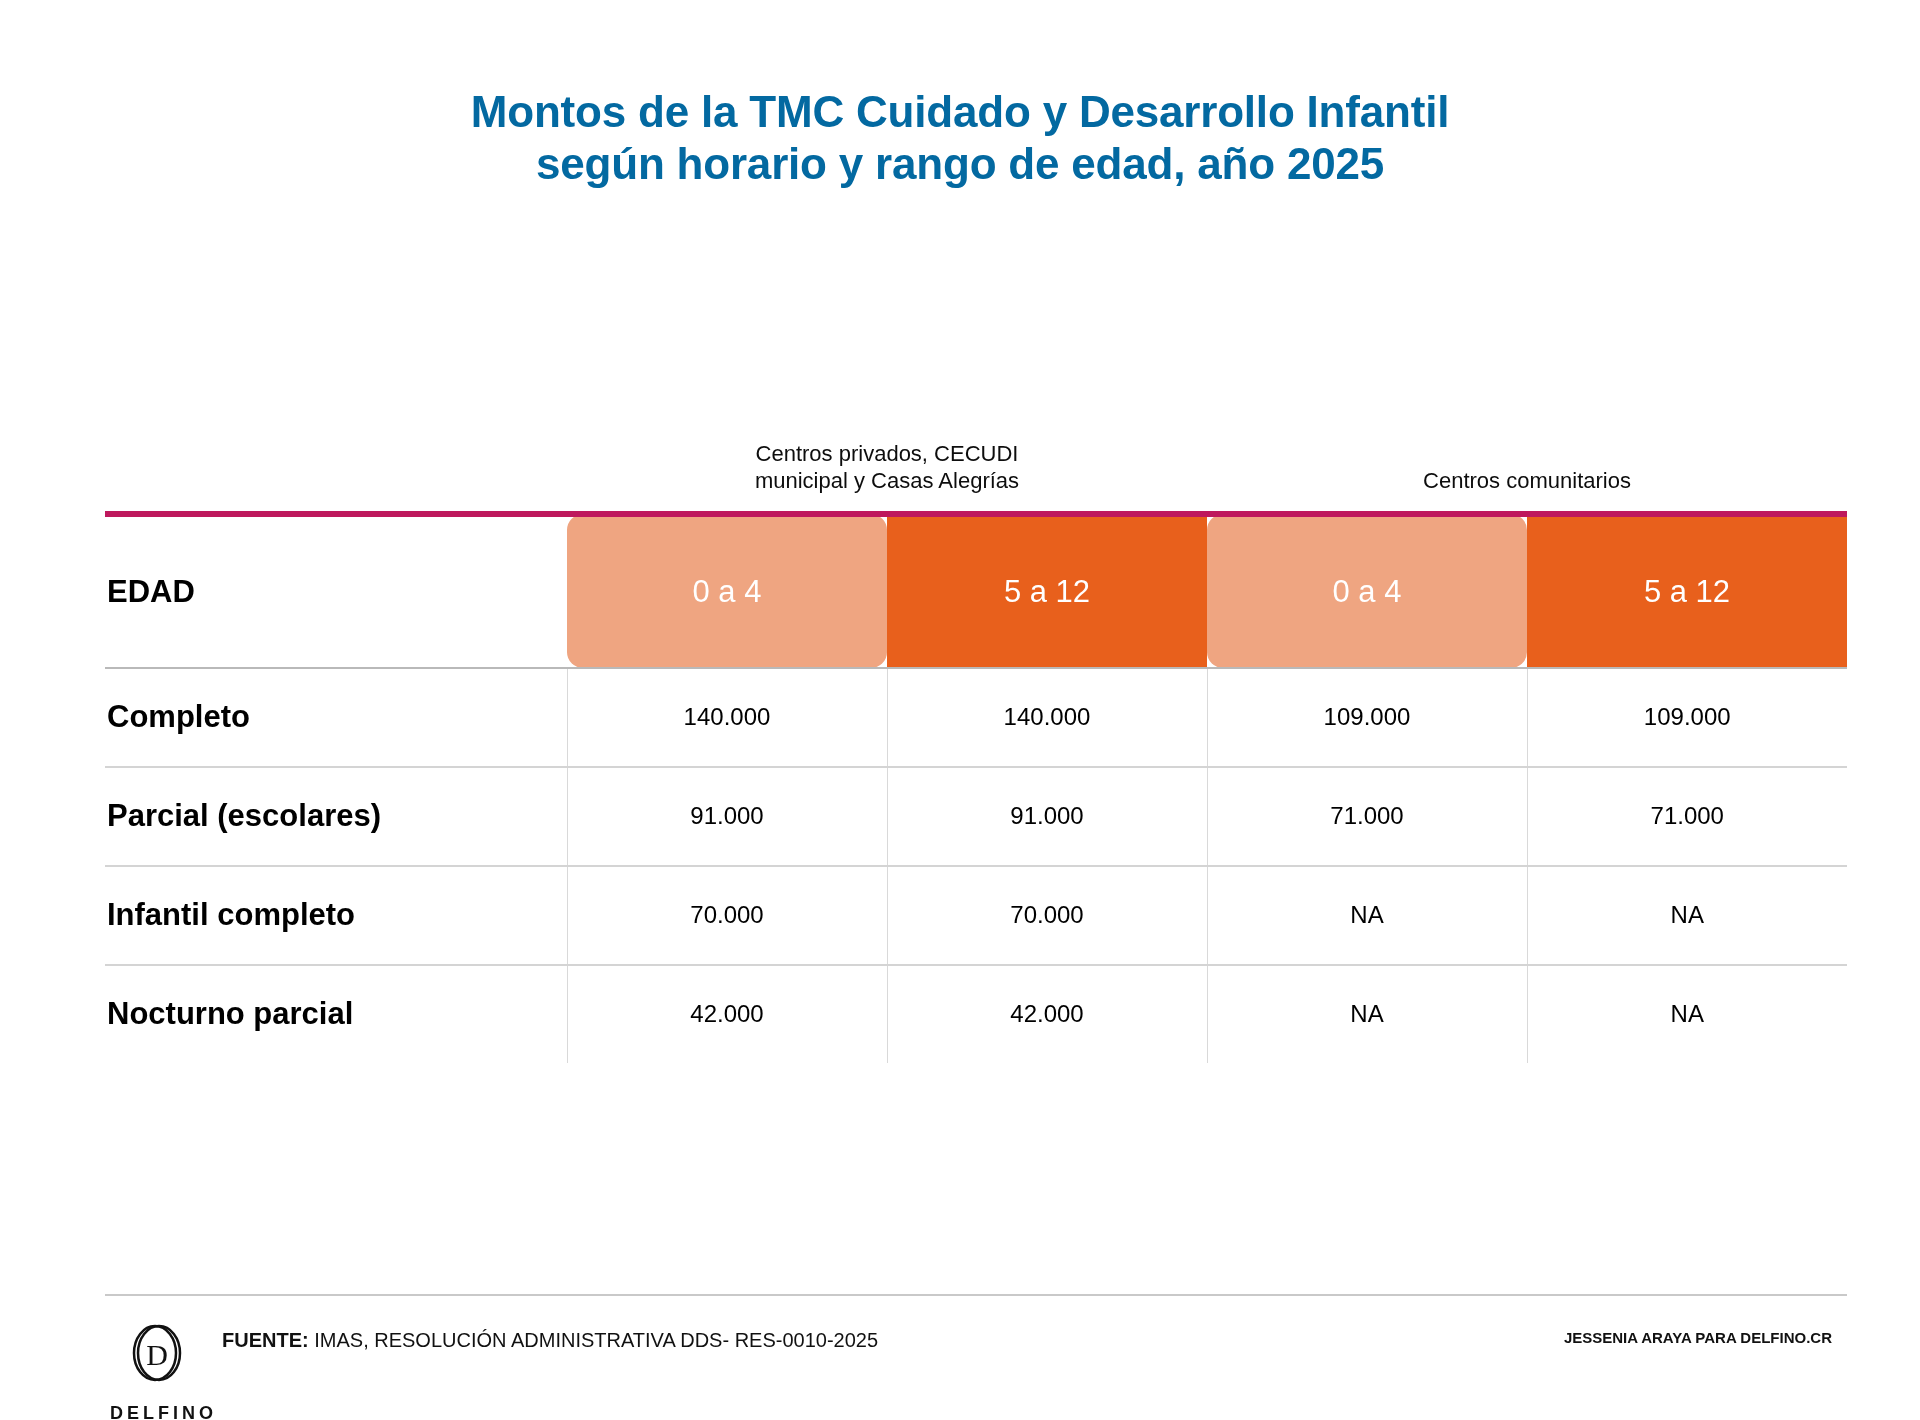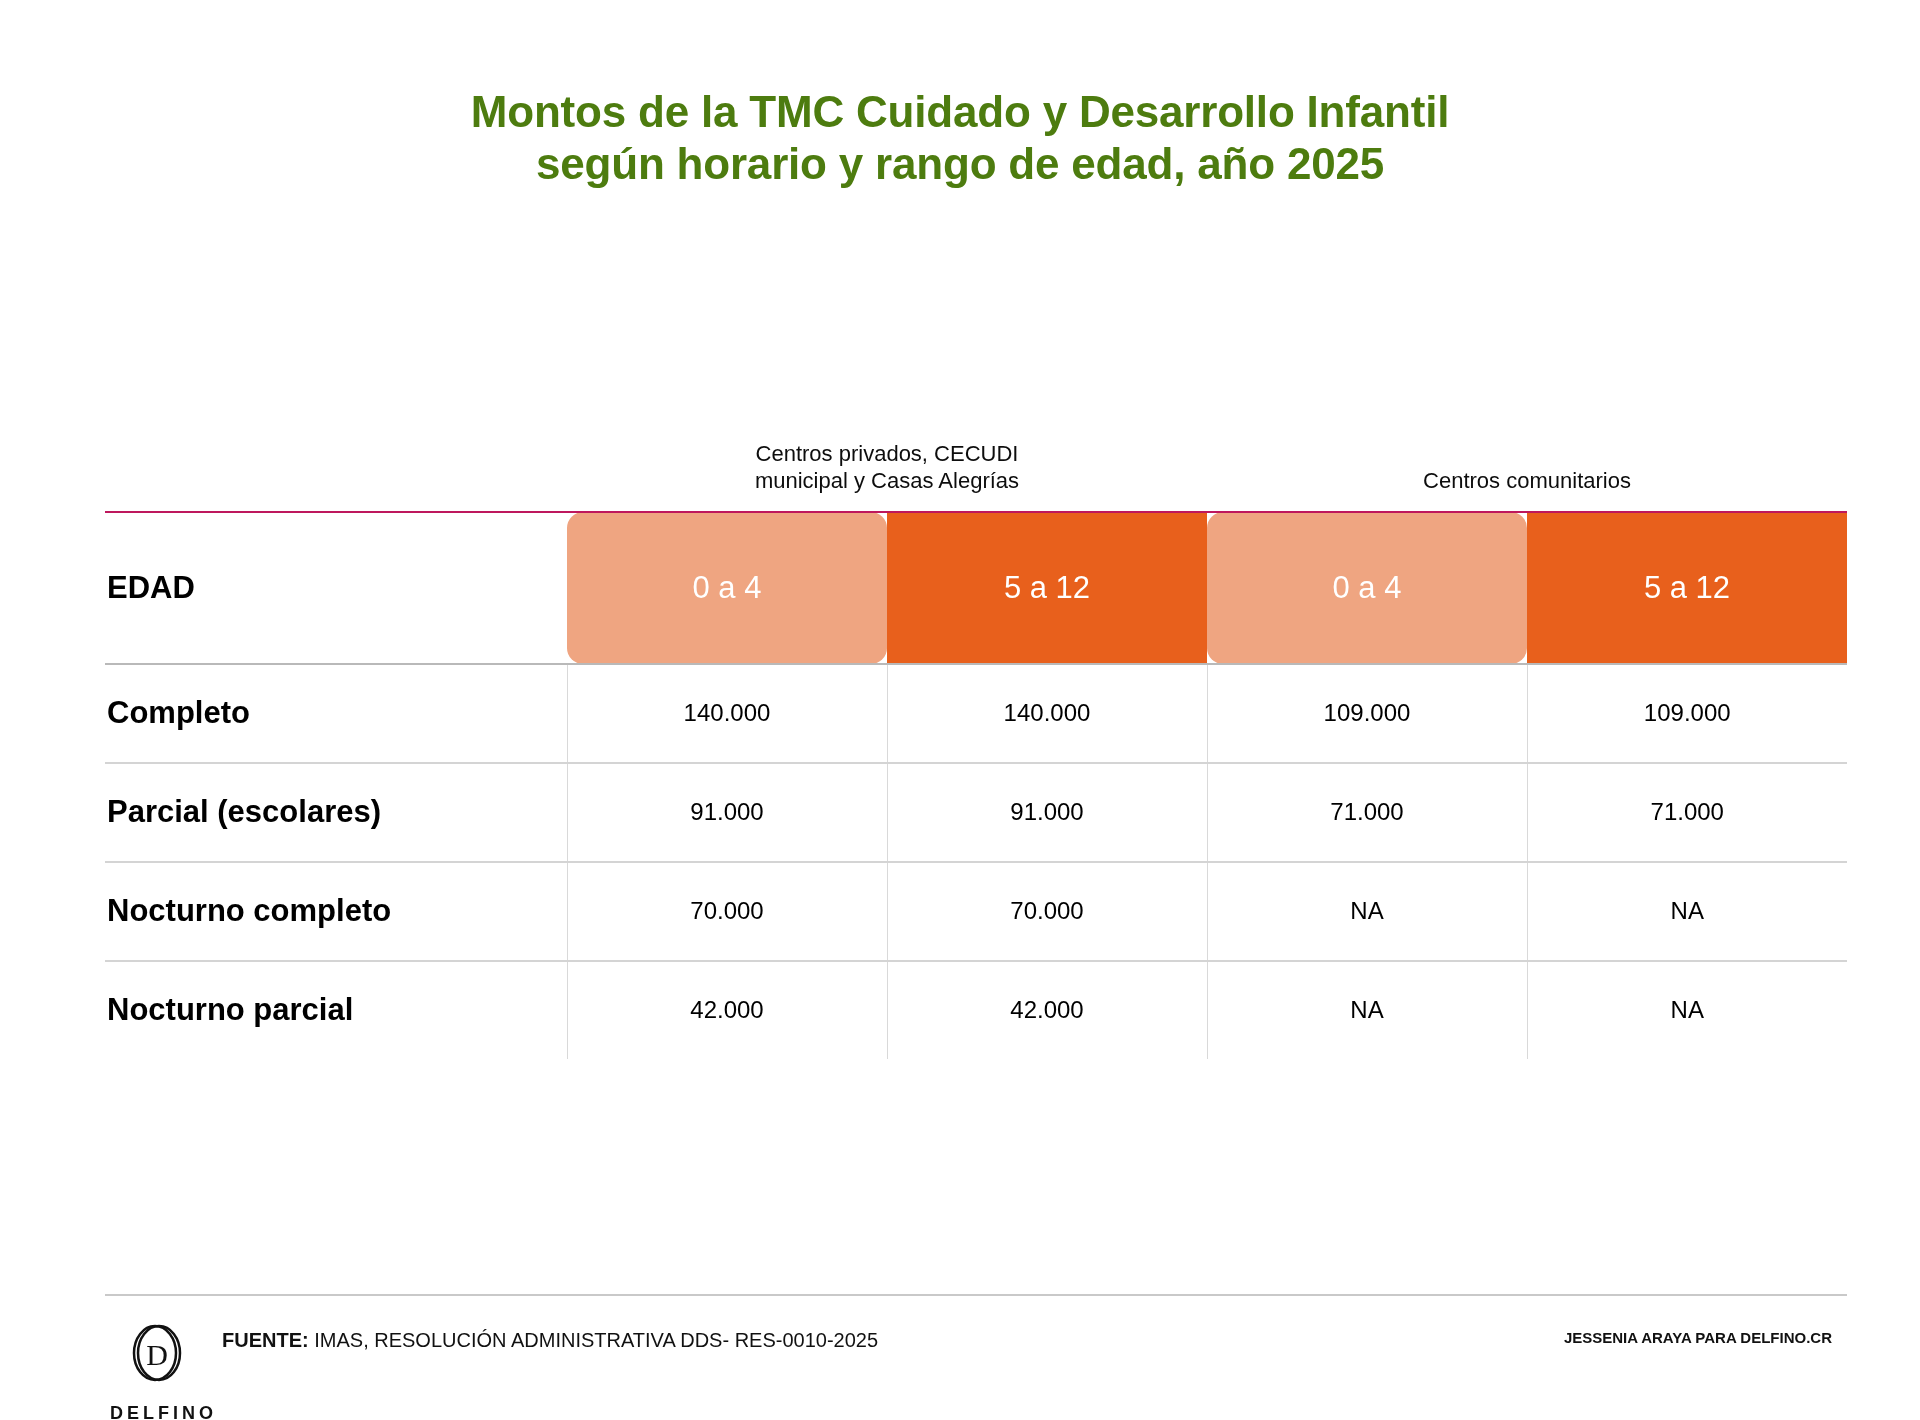--- a/index.html
+++ b/index.html
@@ -27,21 +27,21 @@
   .title-block {
     position: absolute;
     left: 0;
     top: 86px;
     width: 1920px;
     text-align: center;
   }
   .title-line {
     font-size: 44px;
     font-weight: bold;
-    color: #4d7c0f;
+    color: #0369a1;
     letter-spacing: -0.2px;
     line-height: 1.18;
     white-space: nowrap;
   }
 
   
   .table-wrap {
     position: absolute;
     left: 105px;
     top: 440px;
@@ -63,21 +63,21 @@
     color: #0d0d0d;
     line-height: 1.24;
     padding: 0 4px 16px 4px;
     font-weight: normal;
   }
   .grp-blank { padding: 0; }
 
   
   tr.hdr td {
     height: 148px;
-    border-top: 2px solid #be185d;
+    border-top: 6px solid #be185d;
     border-bottom: 2px solid #b9b9b9;
     vertical-align: middle;
     margin-left: 11px;
   }
   td.edad {
     font-size: 31px;
     font-weight: bold;
     color: #000;
     padding-left: 2px;
     text-align: left;
@@ -211,21 +211,21 @@
           <td class="rval">109.000</td>
         </tr>
         <tr class="drow">
           <td class="rlabel">Parcial (escolares)</td>
           <td class="rval first-data">91.000</td>
           <td class="rval">91.000</td>
           <td class="rval">71.000</td>
           <td class="rval">71.000</td>
         </tr>
         <tr class="drow">
-          <td class="rlabel">Nocturno completo</td>
+          <td class="rlabel">Infantil completo</td>
           <td class="rval first-data">70.000</td>
           <td class="rval">70.000</td>
           <td class="rval">NA</td>
           <td class="rval">NA</td>
         </tr>
         <tr class="drow">
           <td class="rlabel">Nocturno parcial</td>
           <td class="rval first-data">42.000</td>
           <td class="rval">42.000</td>
           <td class="rval">NA</td>

